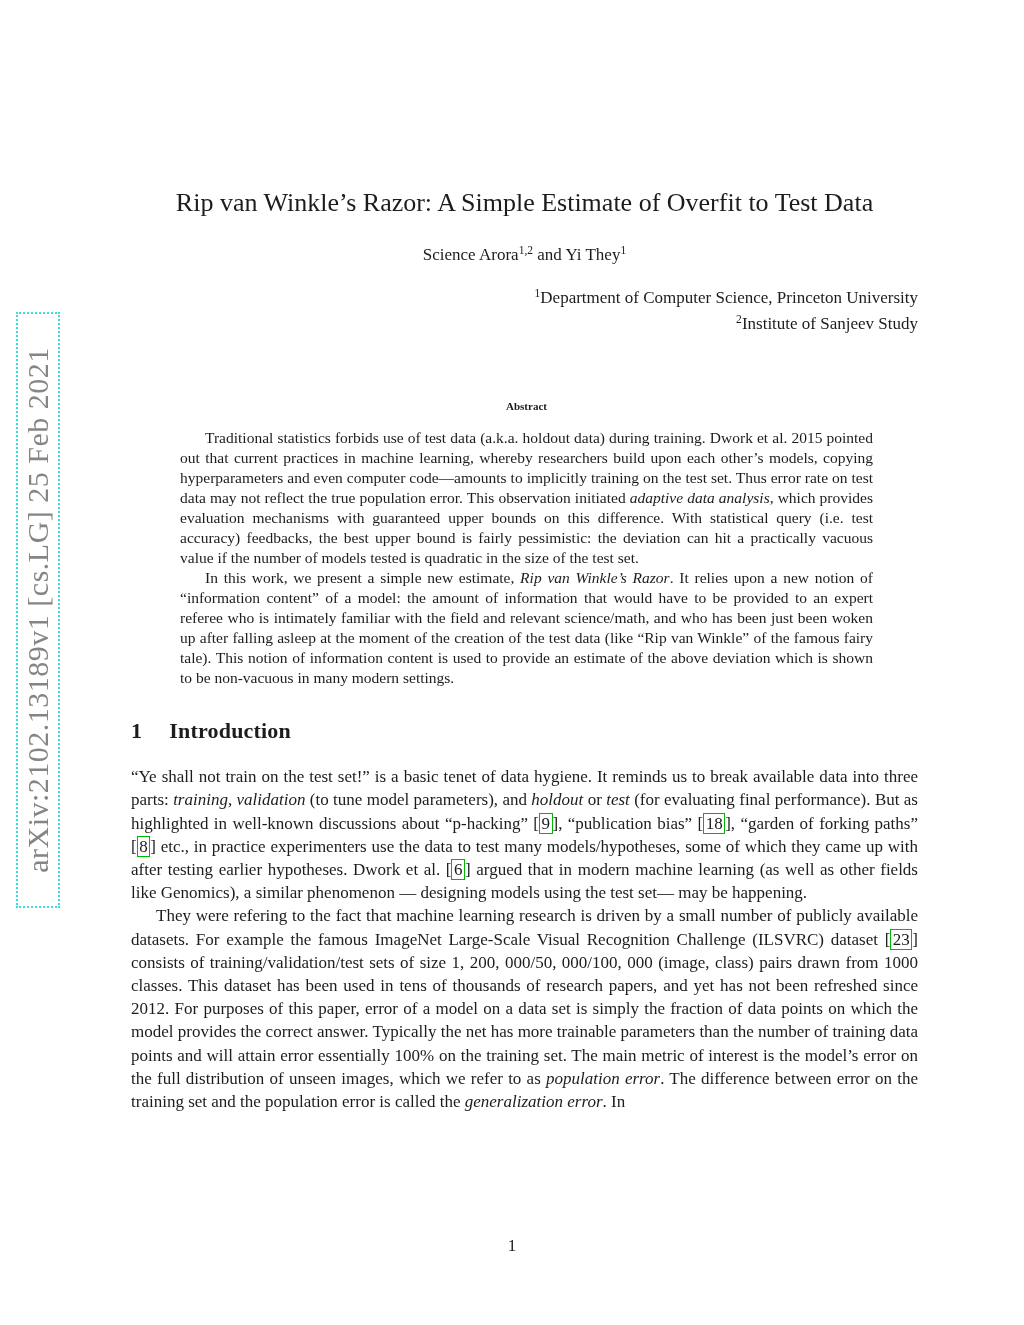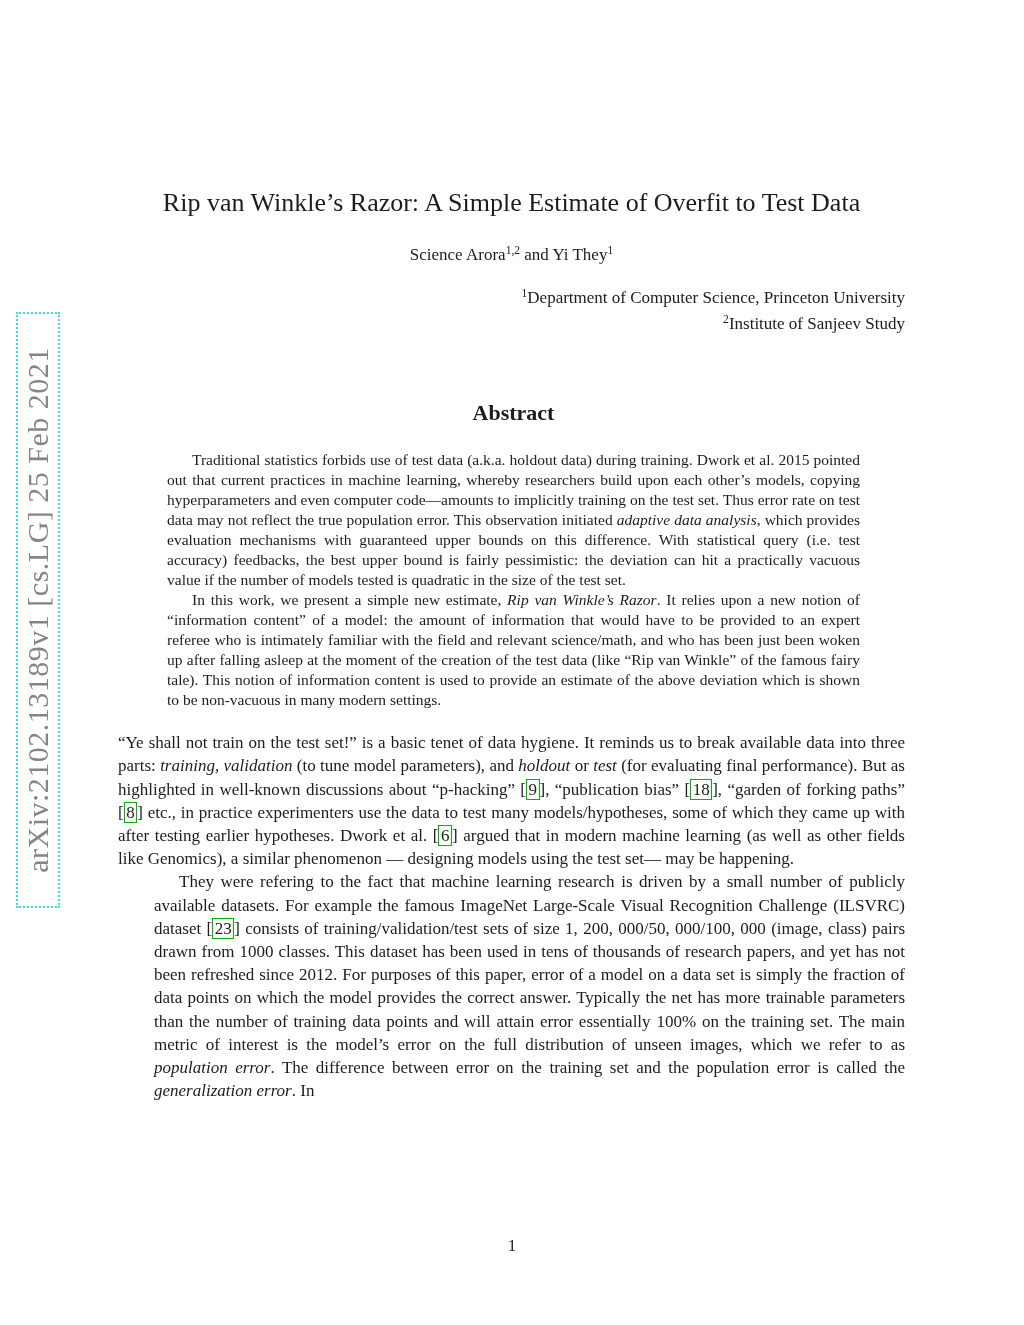--- a/index.html
+++ b/index.html
@@ -30,21 +30,21 @@
     transform: translate(-50%, -50%) rotate(-90deg);
     white-space: nowrap;
     font-size: 30px;
     letter-spacing: 0.5px;
     color: var(--wm-text, #858585);
     font-family: "Liberation Serif", serif;
   }
 
   .content {
     position: absolute;
-    left: 118px;
+    left: 131px;
     top: 0;
     width: 787px;
   }
 
   .title {
     margin: 187px 0 0 0;
     font-size: 26px;
     font-weight: normal;
     text-align: center;
     line-height: 1.2;
@@ -61,25 +61,25 @@
     text-align: right;
     font-size: 17px;
     line-height: 24px;
   }
 
   .abstract {
     margin: 62px 45px 0 49px;
   }
   .abstract-heading {
     text-align: center;
-    font-size: 22px;
+    font-size: 11px;
     font-weight: bold;
     margin: 0;
   }
-  .abstract-body { margin-top: 24px; }
+  .abstract-body { margin-top: 16px; }
   .abs-para {
     margin: 0;
     font-size: 15.5px;
     line-height: 20px;
     text-align: justify;
     text-indent: 25px;
     hyphens: auto;
   }
 
   .section-heading {
@@ -91,21 +91,21 @@
   .sec-num { margin-right: 27px; }
 
   .body-para {
     margin: 0;
     font-size: 17px;
     line-height: 23.2px;
     text-align: justify;
     hyphens: auto;
   }
   .para-first { margin-top: 21px; text-indent: 0; }
-  .para-indent { text-indent: 25px; margin-left: 36px; }
+  .para-indent { text-indent: 25px; }
 
   .seg-i { font-style: italic; }
   .seg-cite {
     border: 1.5px solid var(--cite-border, #00b600);
     padding: 0 1.5px;
   }
   .seg-sup {
     font-size: 68%;
     position: relative;
     top: -0.5em;
@@ -142,20 +142,23 @@
     </div>
 
     <div class="abstract">
       <div class="abstract-heading">Abstract</div>
       <div class="abstract-body">
         <p class="abs-para"><span>Traditional statistics forbids use of test data (a.k.a. holdout data) during training. Dwork et al. 2015 pointed out that current practices in machine learning, whereby researchers build upon each other’s models, copying hyperparameters and even computer code—amounts to implicitly training on the test set. Thus error rate on test data may not reflect the true population error. This observation initiated </span><span class="seg-i">adaptive data analysis</span><span>, which provides evaluation mechanisms with guaranteed upper bounds on this difference. With statistical query (i.e. test accuracy) feedbacks, the best upper bound is fairly pessimistic: the deviation can hit a practically vacuous value if the number of models tested is quadratic in the size of the test set.</span></p>
         <p class="abs-para"><span>In this work, we present a simple new estimate, </span><span class="seg-i">Rip van Winkle’s Razor</span><span>. It relies upon a new notion of “information content” of a model: the amount of information that would have to be provided to an expert referee who is intimately familiar with the field and relevant science/math, and who has been just been woken up after falling asleep at the moment of the creation of the test data (like “Rip van Winkle” of the famous fairy tale). This notion of information content is used to provide an estimate of the above deviation which is shown to be non-vacuous in many modern settings.</span></p>
       </div>
     </div>
 
+    <h2 class="section-heading">
+      <span class="sec-num">1</span><span class="sec-title">Introduction</span>
+    </h2>
 
     <p class="body-para para-first"><span>“Ye shall not train on the test set!” is a basic tenet of data hygiene. It reminds us to break available data into three parts: </span><span class="seg-i">training, validation</span><span> (to tune model parameters), and </span><span class="seg-i">holdout</span><span> or </span><span class="seg-i">test</span><span> (for evaluating final performance). But as highlighted in well-known discussions about “p-hacking” [</span><span class="seg-cite">9</span><span>], “publication bias” [</span><span class="seg-cite">18</span><span>], “garden of forking paths” [</span><span class="seg-cite">8</span><span>] etc., in practice experimenters use the data to test many models/hypotheses, some of which they came up with after testing earlier hypotheses. Dwork et al. [</span><span class="seg-cite">6</span><span>] argued that in modern machine learning (as well as other fields like Genomics), a similar phenomenon — designing models using the test set— may be happening.</span></p>
 
     <p class="body-para para-indent"><span>They were refering to the fact that machine learning research is driven by a small number of publicly available datasets. For example the famous ImageNet Large-Scale Visual Recognition Challenge (ILSVRC) dataset [</span><span class="seg-cite">23</span><span>] consists of training/validation/test sets of size 1, 200, 000/50, 000/100, 000 (image, class) pairs drawn from 1000 classes. This dataset has been used in tens of thousands of research papers, and yet has not been refreshed since 2012. For purposes of this paper, error of a model on a data set is simply the fraction of data points on which the model provides the correct answer. Typically the net has more trainable parameters than the number of training data points and will attain error essentially 100% on the training set. The main metric of interest is the model’s error on the full distribution of unseen images, which we refer to as </span><span class="seg-i">population error</span><span>. The difference between error on the training set and the population error is called the </span><span class="seg-i">generalization error</span><span>. In</span></p>
 
   </div>
 
   <div class="page-number">1</div>
 
 </div>

